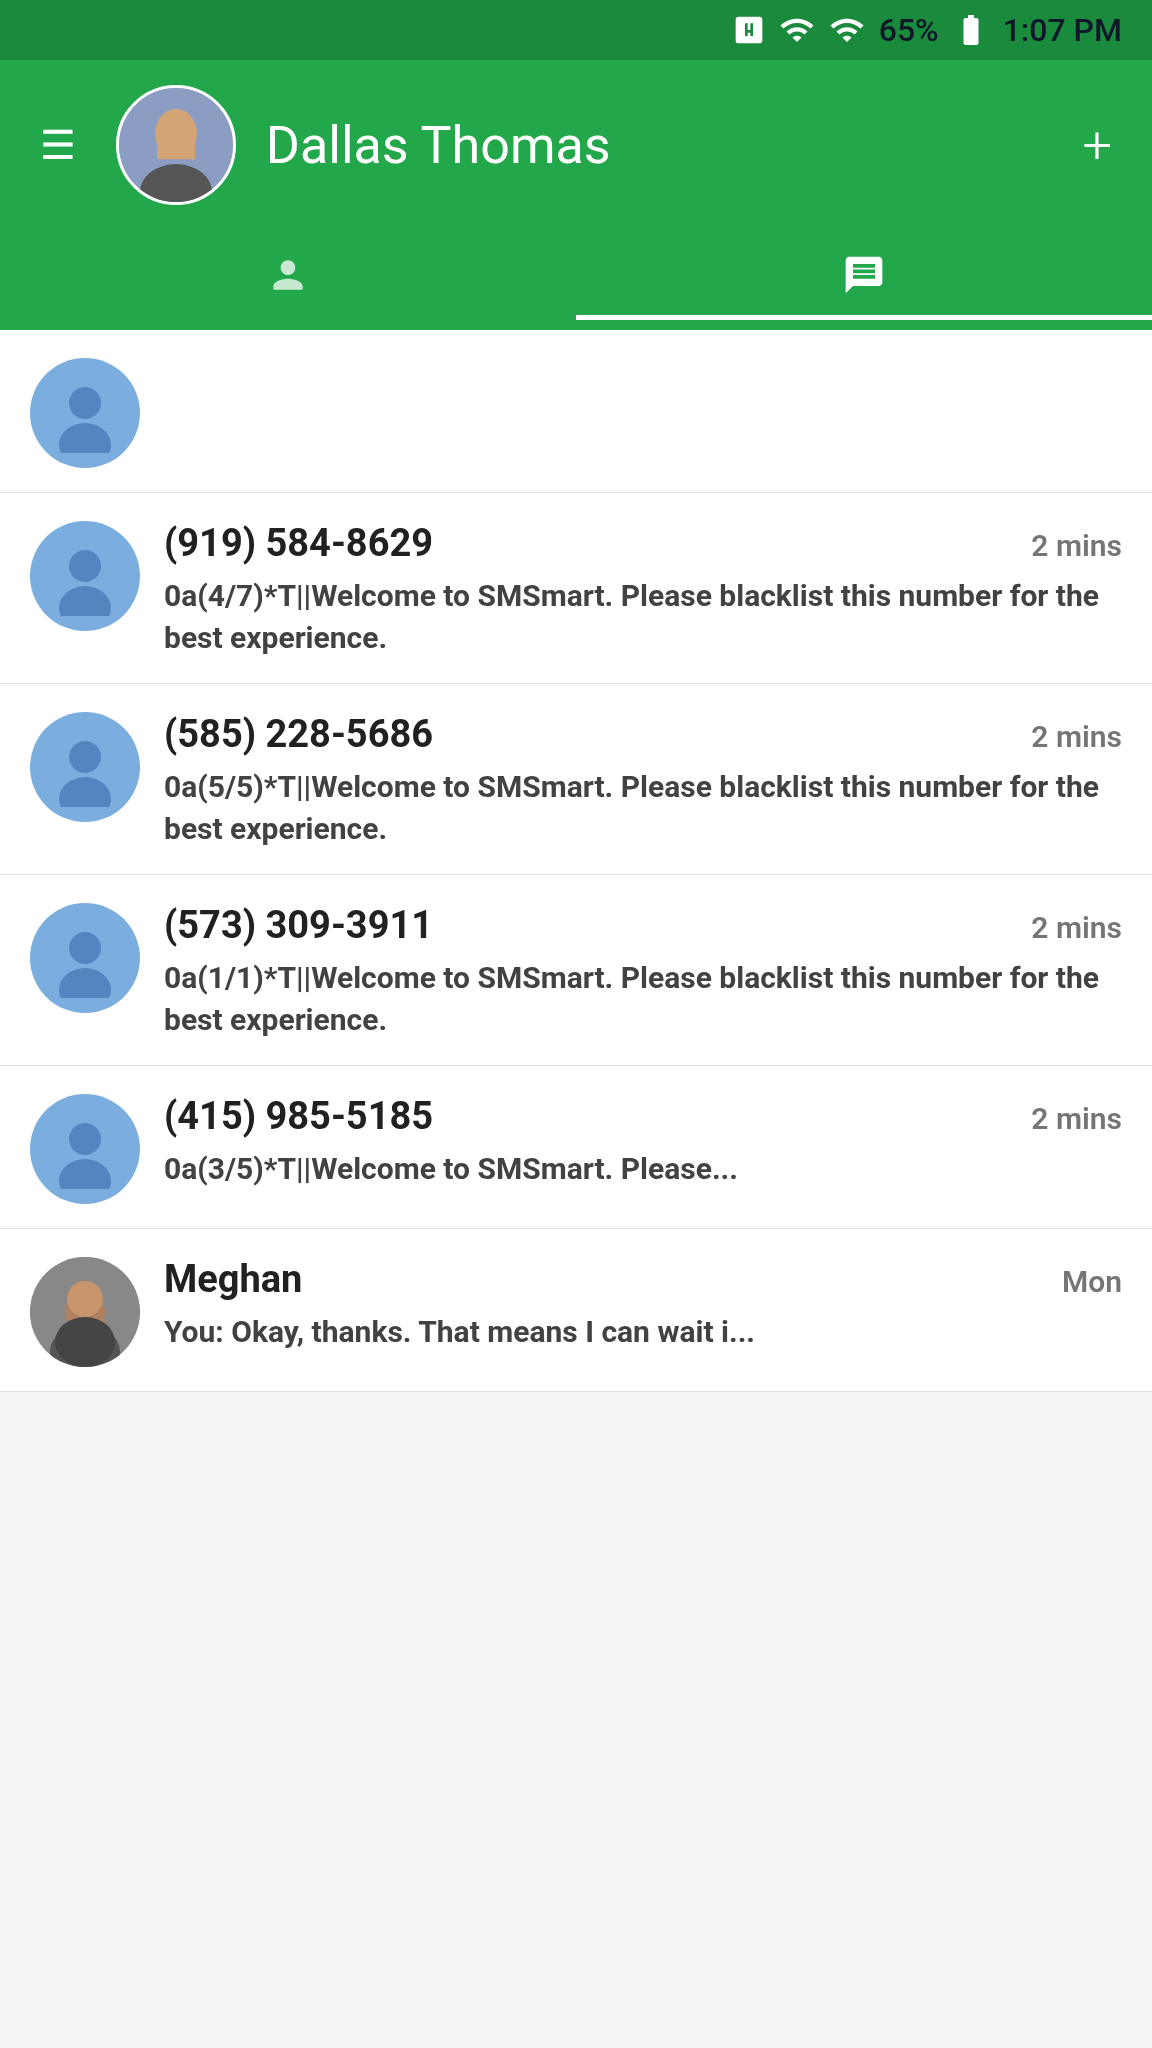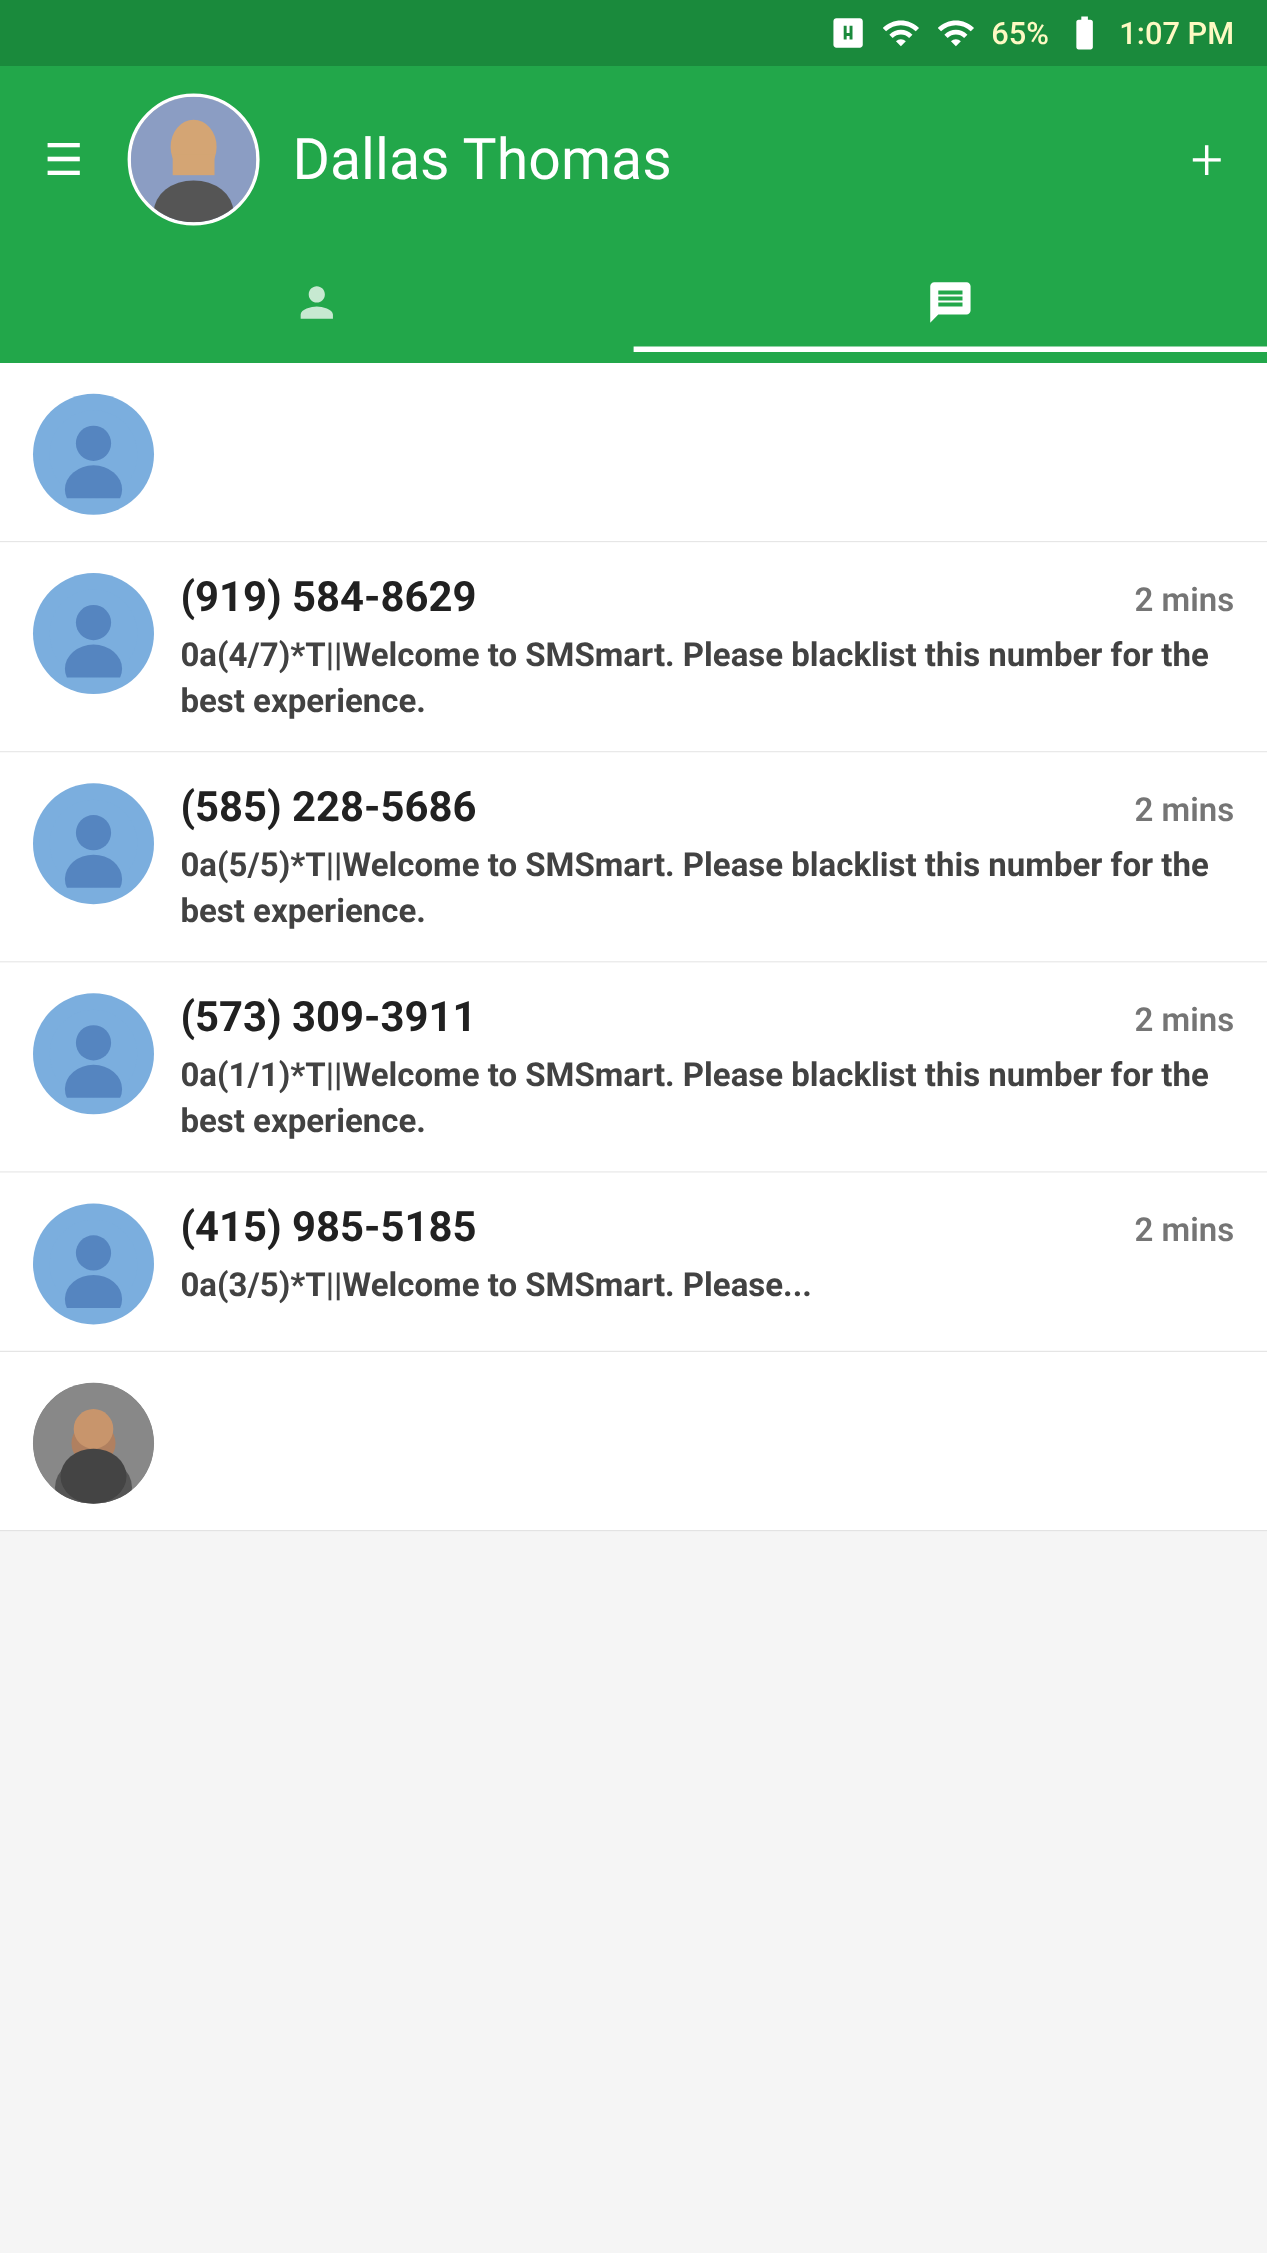--- a/index.html
+++ b/index.html
@@ -20,22 +20,22 @@
       justify-content: flex-end;
       padding: 0 30px;
       gap: 18px;
     }
     .status-bar-icons {
       display: flex;
       align-items: center;
       gap: 14px;
     }
     .status-text {
-      color: #fef9c3;
-      font-size: 28px;
+      color: #0f172a;
+      font-size: 32px;
       font-weight: 500;
     }
 
     
     .app-header {
       background: #22a74a;
       height: 170px;
       display: flex;
       align-items: center;
       padding: 0 40px;
@@ -323,15 +323,22 @@
       <svg viewBox="0 0 110 110" xmlns="http://www.w3.org/2000/svg" width="110" height="110">
         <circle cx="55" cy="55" r="55" fill="#888"></circle>
         <circle cx="55" cy="40" rx="20" ry="20" fill="#b08060"></circle>
         <ellipse cx="55" cy="55" rx="20" ry="20" fill="#b08060"></ellipse>
         <ellipse cx="55" cy="95" rx="35" ry="28" fill="#555"></ellipse>
 
         <circle cx="55" cy="42" r="18" fill="#c8956c"></circle>
         <ellipse cx="55" cy="85" rx="30" ry="25" fill="#444"></ellipse>
       </svg>
     </div>
+    <div class="message-content">
+      <div class="message-header">
+        <span class="contact-name">Meghan</span>
+        <span class="message-time">Mon</span>
+      </div>
+      <div class="message-preview truncated">You: Okay, thanks. That means I can wait i...</div>
+    </div>
   </div>
 
 </div>
 
 </body></html>

